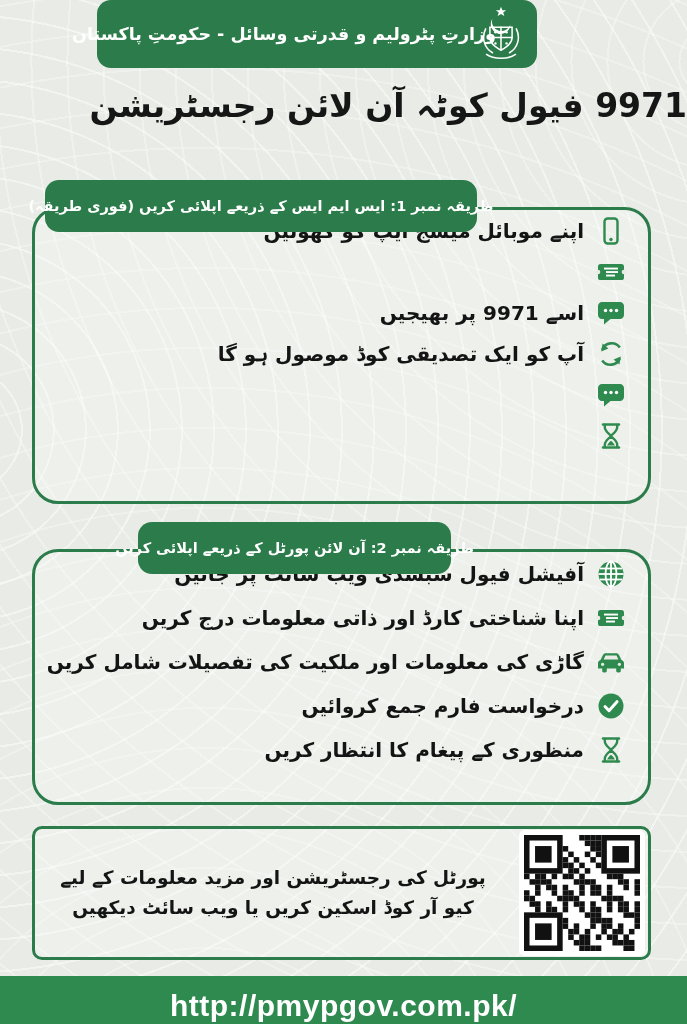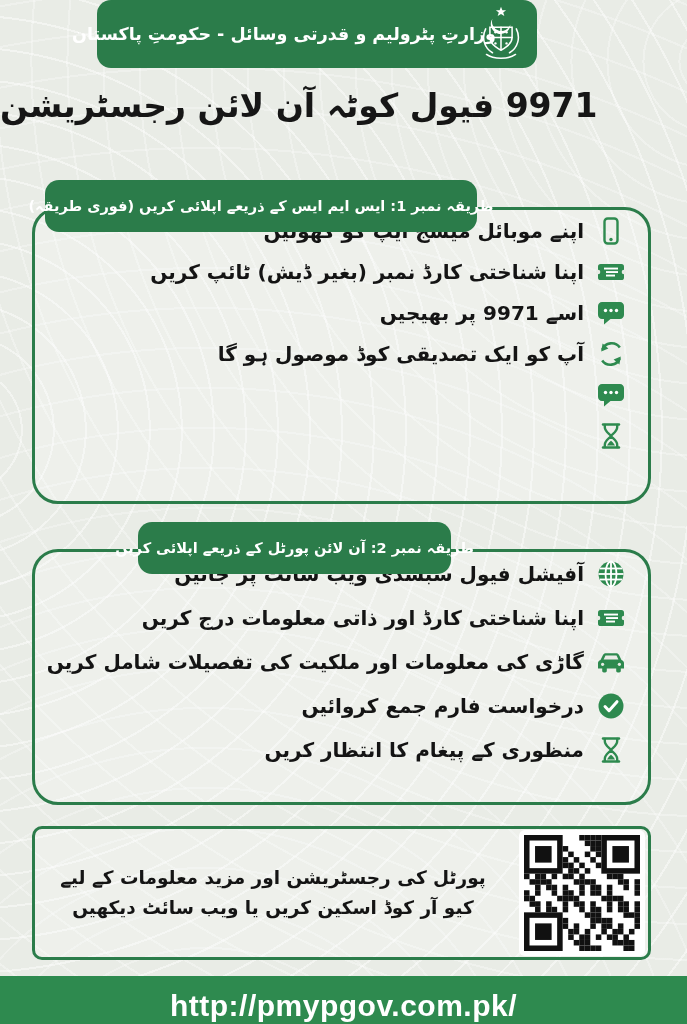--- a/index.html
+++ b/index.html
@@ -16,21 +16,21 @@
     position:absolute;left:97px;top:0;width:440px;height:68px;
     background:#2b7c4a;border-radius:14px;z-index:2;
   }
   .ministry-text{
     position:absolute;left:8px;right:74px;top:0;height:68px;
     display:flex;align-items:center;justify-content:center;
     color:#fff;font-size:17.5px;font-weight:bold;direction:rtl;white-space:nowrap;
   }
   .emblem{position:absolute;right:10px;top:5px;width:52px;height:58px;}
   .main-title{
-    position:absolute;left:0;top:86px;width:687px;text-align:left;
+    position:absolute;left:0;top:86px;width:687px;text-align:right;
     direction:rtl;font-size:33px;font-weight:bold;color:#161616;white-space:nowrap;
     letter-spacing:-0.5px;
   }
   .pill{
     position:absolute;height:52px;background:#2b7c4a;border-radius:14px;z-index:3;
     display:flex;align-items:center;justify-content:center;
     color:#fff;font-weight:bold;font-size:14.5px;direction:rtl;white-space:nowrap;
     padding:0 10px;box-sizing:border-box;
   }
   .pill-1{left:45px;top:180px;width:432px;}
@@ -108,21 +108,20 @@
       <span class="step-icon">
         <svg viewBox="0 0 30 30">
             <rect x="2" y="7" width="26" height="16" rx="2.6" fill="#2e8a4f"></rect>
             <circle cx="2" cy="15" r="2.3" fill="#e9ece6"></circle>
             <circle cx="28" cy="15" r="2.3" fill="#e9ece6"></circle>
             <rect x="8" y="10.6" width="14" height="1.9" fill="#fff"></rect>
             <rect x="10" y="14.1" width="12" height="1.9" fill="#fff"></rect>
             <rect x="10" y="17.6" width="9" height="1.9" fill="#fff"></rect>
           </svg>
       </span>
-      <span class="step-text">اپنا شناختی کارڈ نمبر (بغیر ڈیش) ٹائپ کریں</span>
     </div>
 
     <div class="step-row">
       <span class="step-icon">
         <svg viewBox="0 0 30 30">
             <path d="M6 4h18c2.2 0 4 1.8 4 4v9c0 2.2-1.8 4-4 4H14.5L8 26.5V21H6c-2.2 0-4-1.8-4-4V8c0-2.2 1.8-4 4-4z" fill="#2e8a4f"></path>
             <circle cx="9.5" cy="12.5" r="1.7" fill="#fff"></circle>
             <circle cx="15" cy="12.5" r="1.7" fill="#fff"></circle>
             <circle cx="20.5" cy="12.5" r="1.7" fill="#fff"></circle>
           </svg>

